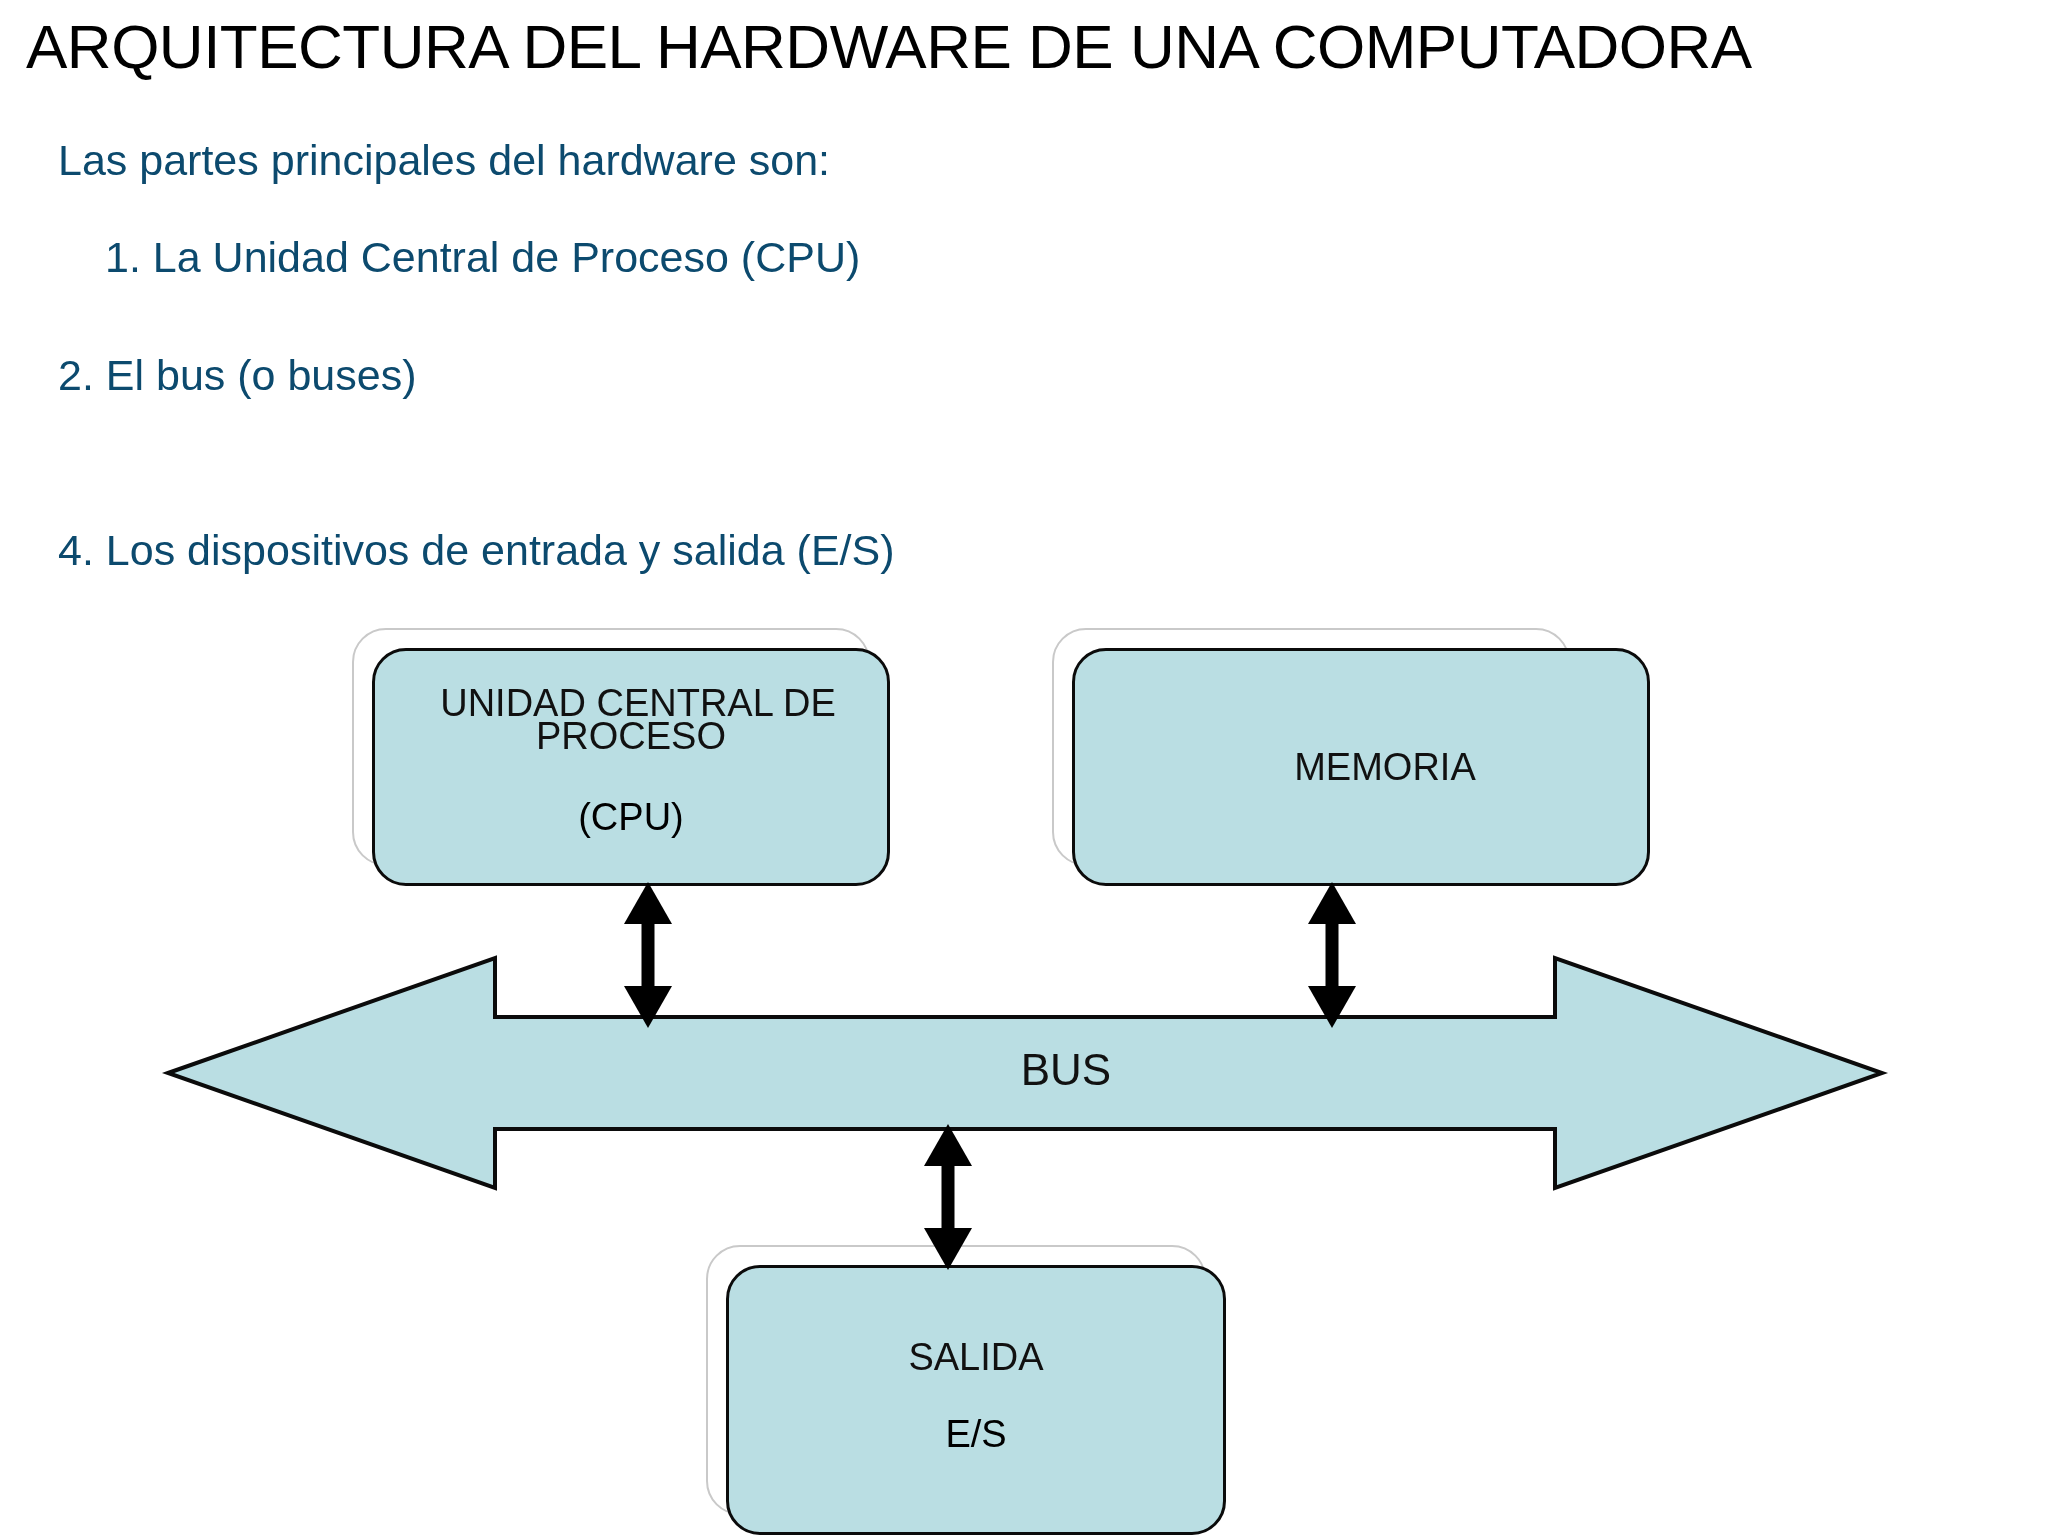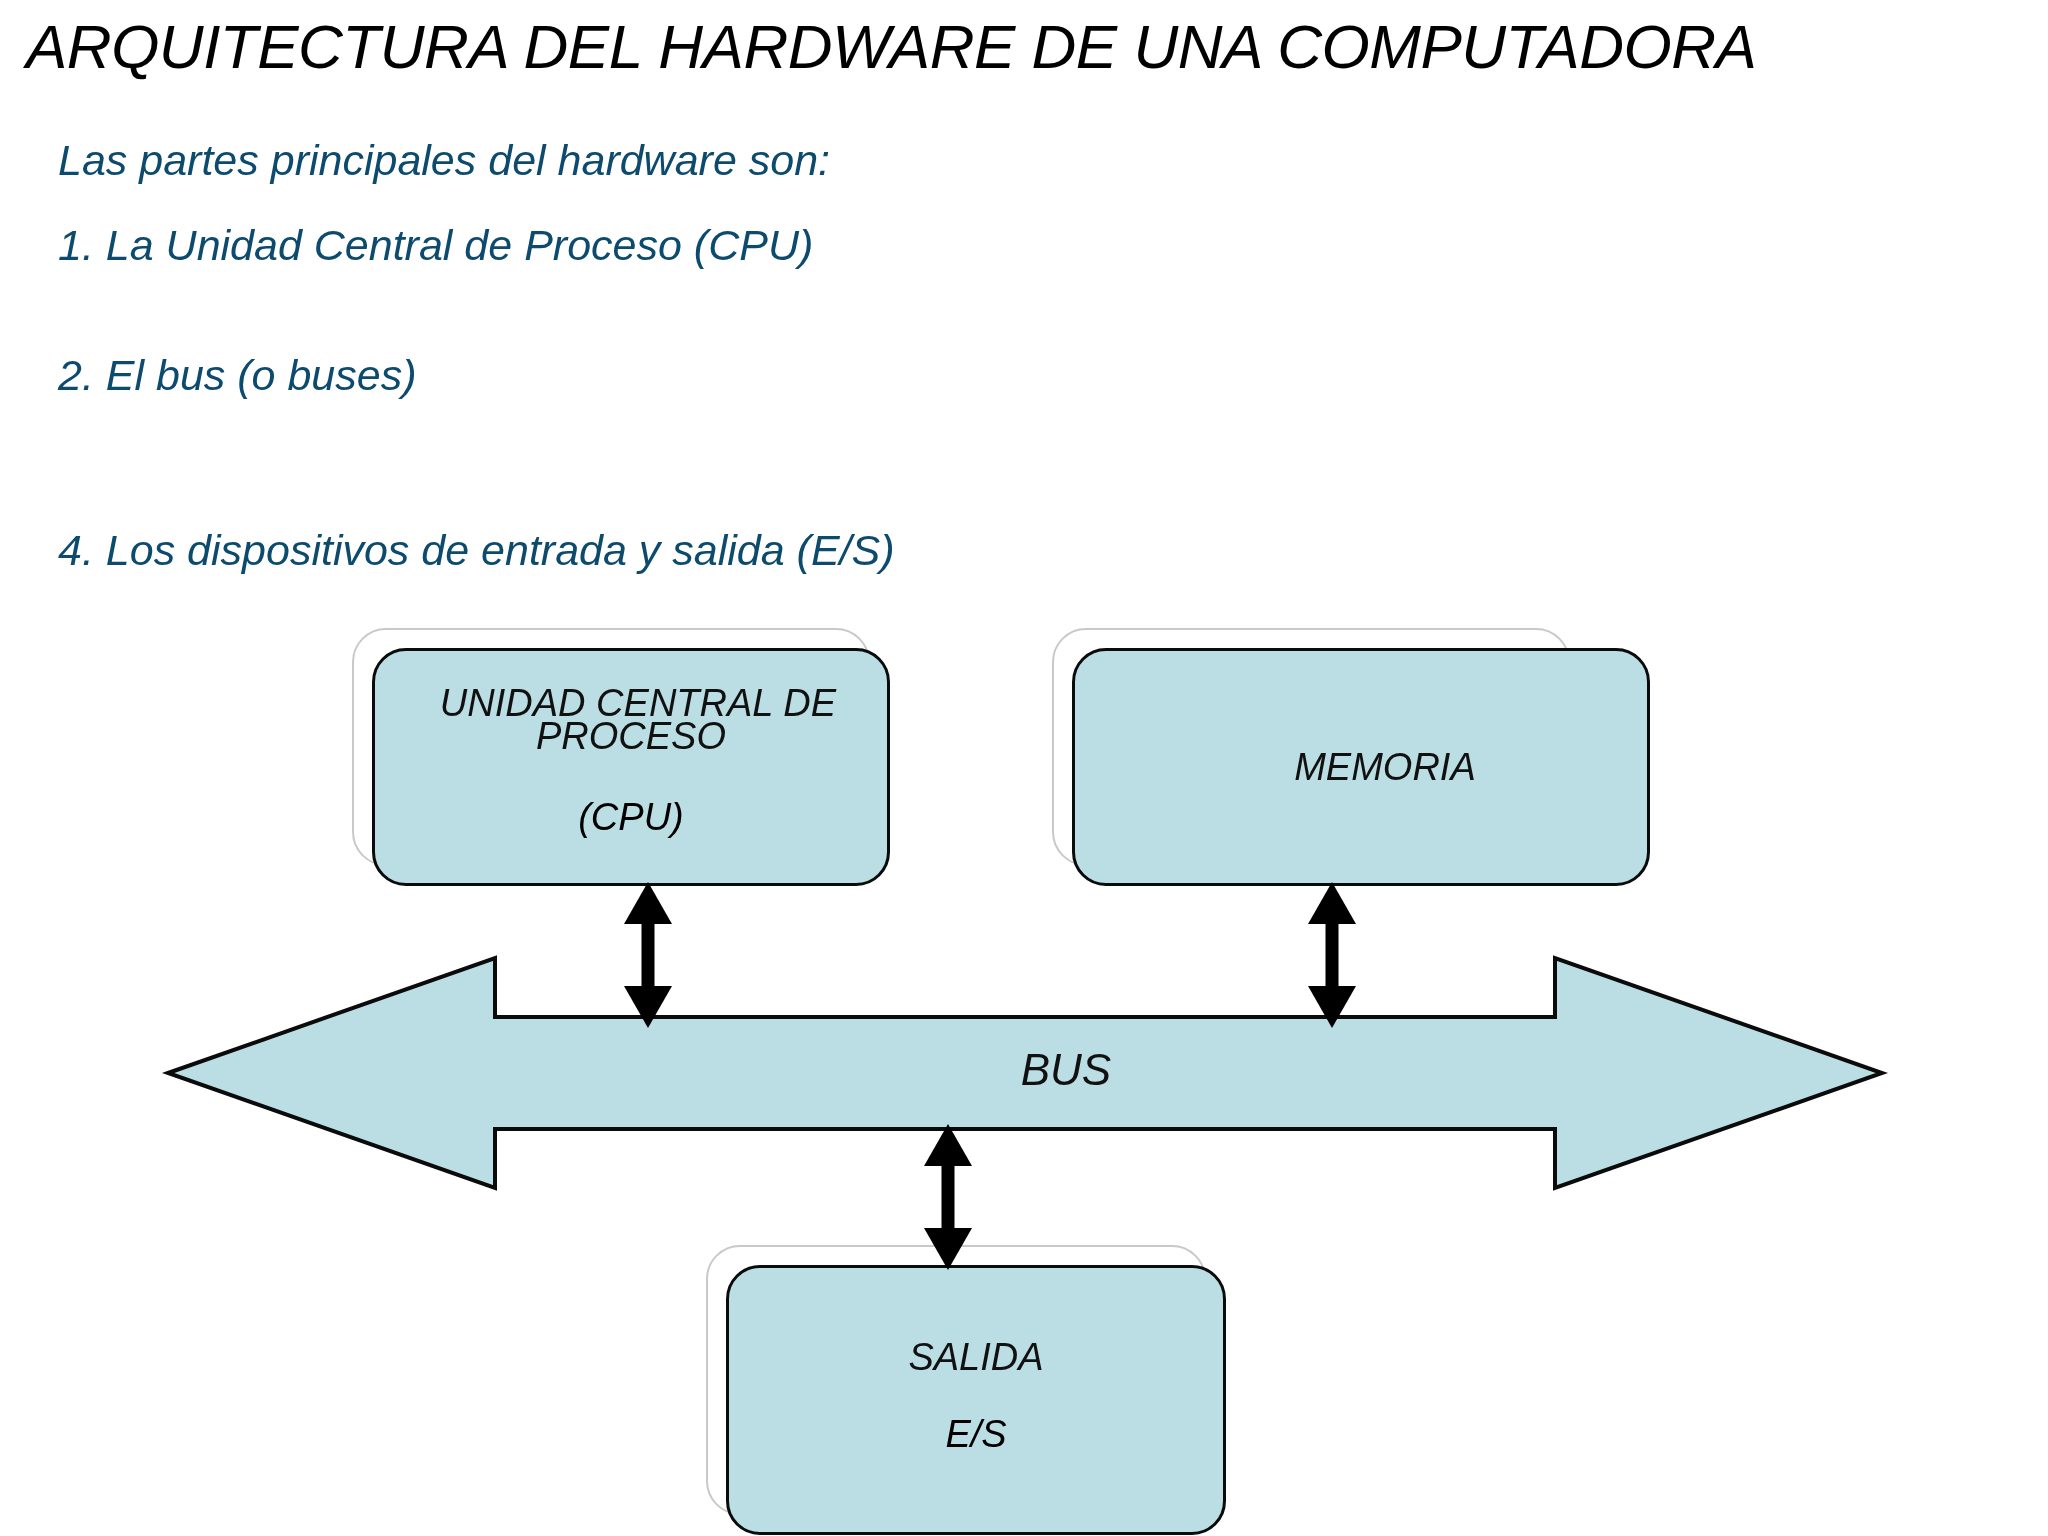--- a/index.html
+++ b/index.html
@@ -11,21 +11,20 @@
   body {
     font-family: "Liberation Sans", sans-serif;
     color: #000000;
   }
   #slide {
     position: relative;
     width: 2048px;
     height: 1536px;
     background: #ffffff;
     overflow: hidden;
-    font-style: italic;
   }
 
   
   #slide-title {
     position: absolute;
     left: 26px;
     top: 10px;
     width: 1990px;
     font-size: 62px;
     line-height: 74px;
@@ -37,21 +36,21 @@
   
   .body-line {
     position: absolute;
     left: 58px;
     font-size: 43px;
     line-height: 50px;
     color: #0c4a6e;
     white-space: nowrap;
   }
   .bl0 { top: 135px; }
-  .bl1 { top: 220px; }
+  .bl1 { top: 232px; margin-left: 47px; }
   .bl2 { top: 350px; }
   .bl3 { top: 427px; }
   .bl4 { top: 525px; }
 
   
   #diagram {
     position: absolute;
     left: 0;
     top: 0;
     width: 2048px;

